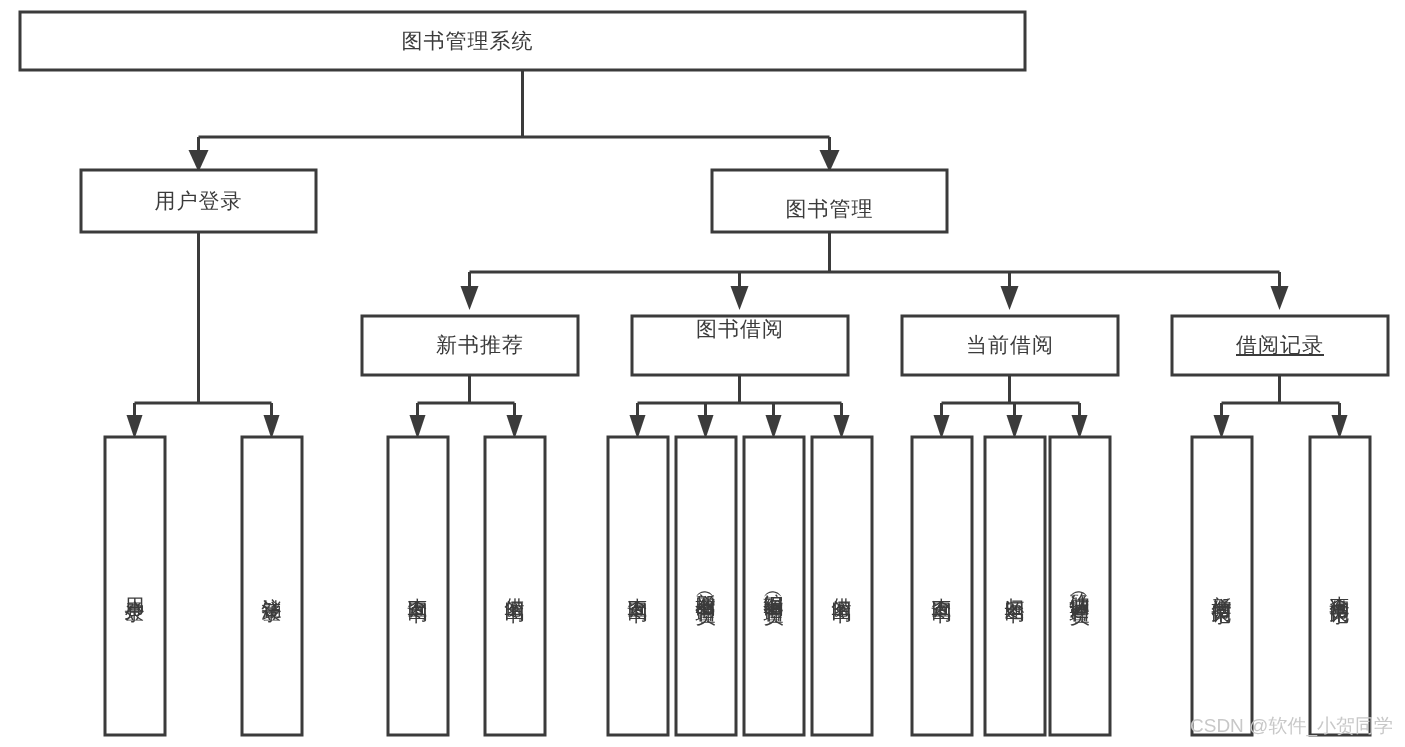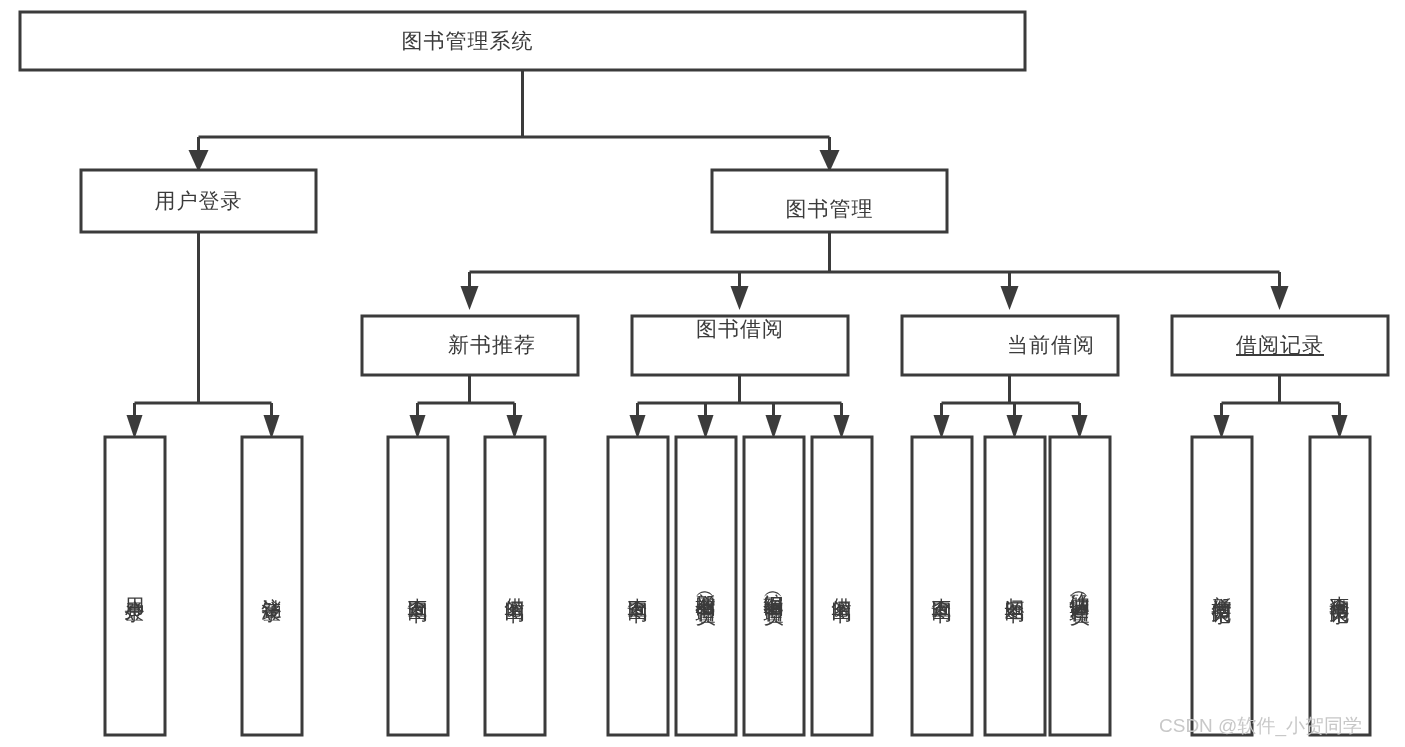--- a/index.html
+++ b/index.html
@@ -174,34 +174,34 @@
       <rect class="node-box" x="1192" y="437" width="60" height="298"></rect>
       <rect class="node-box" x="1310" y="437" width="60" height="298"></rect>
     </g>
   </svg>
 
   <div class="node-label" style="left:20px; top:12px; width:895px; height:58px;border-radius:23px;">图书管理系统</div>
 
   <div class="node-label" style="left:81px; top:170px; width:235px; height:62px;">用户登录</div>
   <div class="node-label" style="left:712px; top:170px; width:235px; height:78px;">图书管理</div>
 
-  <div class="node-label" style="left:374px; top:316px; width:236px; height:59px;text-align:center;">新书推荐</div>
+  <div class="node-label" style="left:362px; top:316px; width:236px; height:59px;text-align:center;">新书推荐</div>
   <div class="node-label" style="left:632px; top:300px; width:216px; height:59px;">图书借阅</div>
-  <div class="node-label" style="left:902px; top:316px; width:216px; height:59px;padding-left:41px;">当前借阅</div>
+  <div class="node-label" style="left:902px; top:316px; width:216px; height:59px;">当前借阅</div>
   <div class="node-label" style="left:1172px; top:316px; width:216px; height:59px;text-decoration:underline;">借阅记录</div>
 
   <div class="node-label vertical" style="left:105px; top:437px; width:60px; height:298px;">用户登录</div>
   <div class="node-label vertical" style="left:242px; top:437px; width:60px; height:298px;">注销登录</div>
   <div class="node-label vertical" style="left:388px; top:437px; width:60px; height:298px;">查询图书</div>
   <div class="node-label vertical" style="left:485px; top:437px; width:60px; height:298px;">借阅图书</div>
   <div class="node-label vertical" style="left:608px; top:437px; width:60px; height:298px;">查询图书</div>
   <div class="node-label vertical" style="left:676px; top:437px; width:60px; height:298px;">新增图书（管理员）</div>
   <div class="node-label vertical" style="left:744px; top:437px; width:60px; height:298px;">编辑图书（管理员）</div>
   <div class="node-label vertical" style="left:812px; top:437px; width:60px; height:298px;">借阅图书</div>
   <div class="node-label vertical" style="left:912px; top:437px; width:60px; height:298px;">查询图书</div>
   <div class="node-label vertical" style="left:985px; top:437px; width:60px; height:298px;">归还图书</div>
   <div class="node-label vertical" style="left:1050px; top:437px; width:60px; height:298px;">确认归还（管理员）</div>
   <div class="node-label vertical" style="left:1192px; top:437px; width:60px; height:298px;">新增借阅记录</div>
   <div class="node-label vertical" style="left:1310px; top:437px; width:60px; height:298px;">查询借阅记录</div>
 
-  <div class="watermark" style="left:1159px; top:713px;">CSDN @软件_小贺同学</div>
+  <div class="watermark" style="left:1190px; top:713px;">CSDN @软件_小贺同学</div>
 
 </div>
 
 </body></html>

